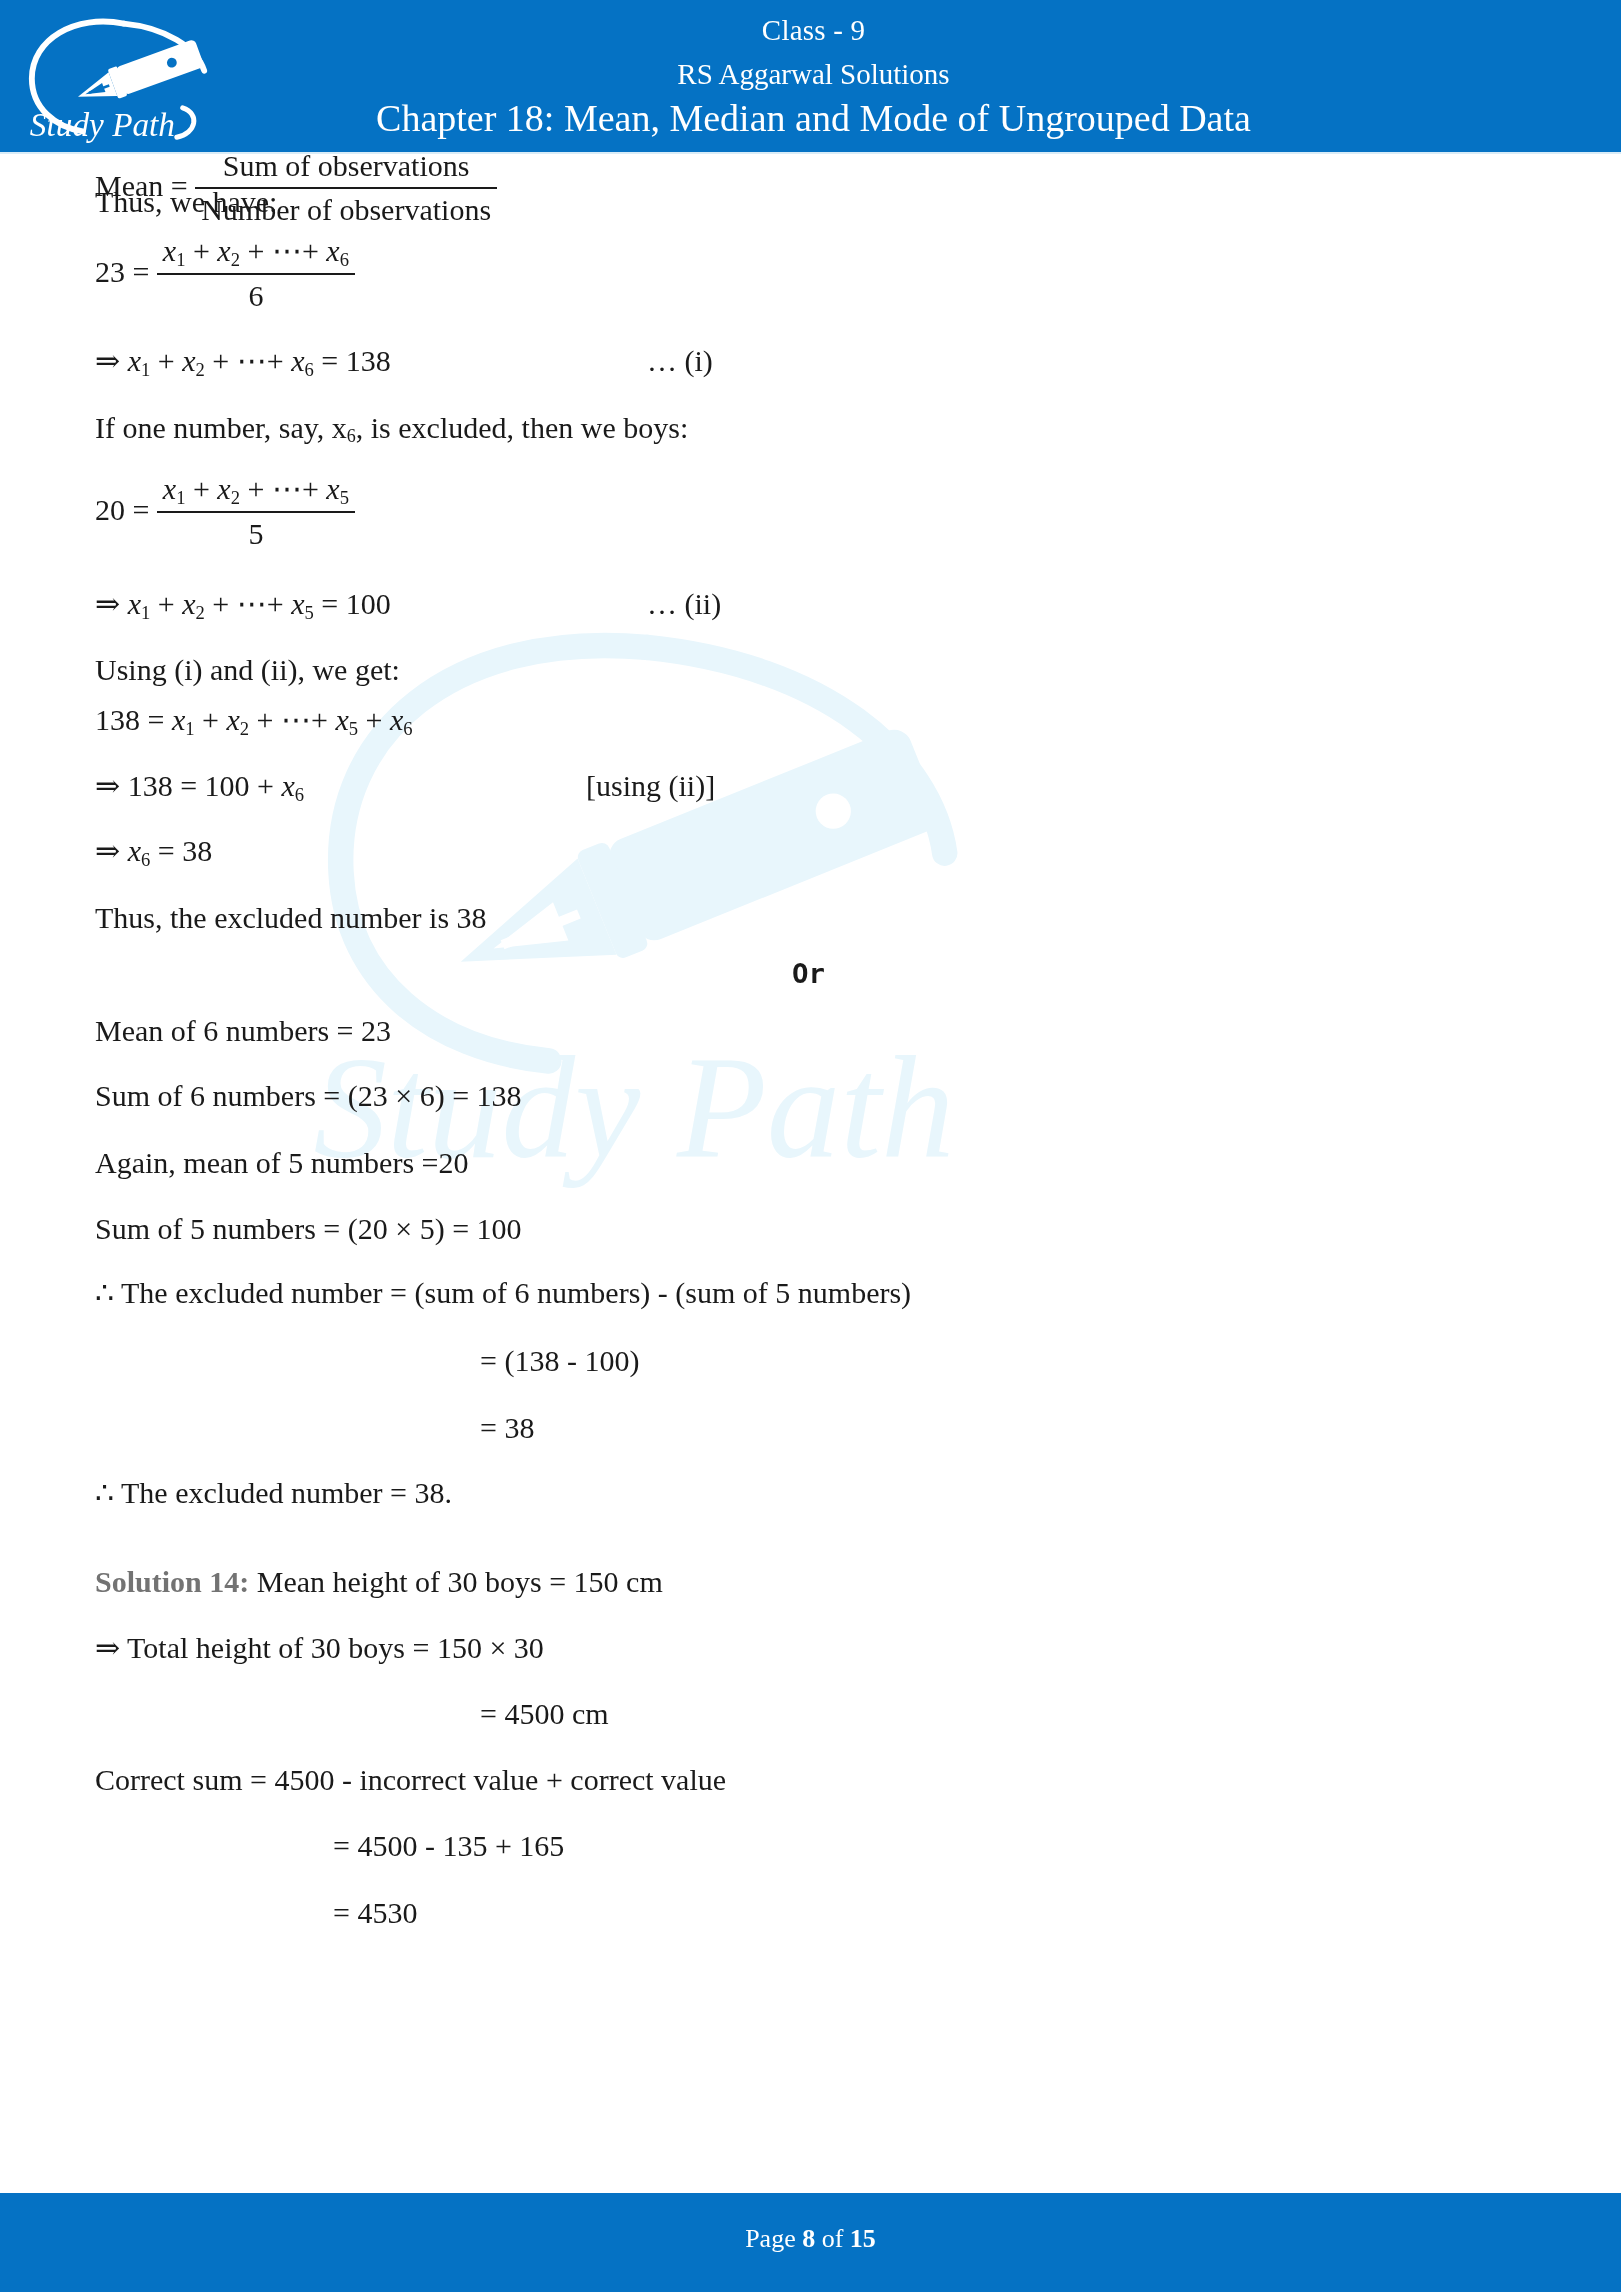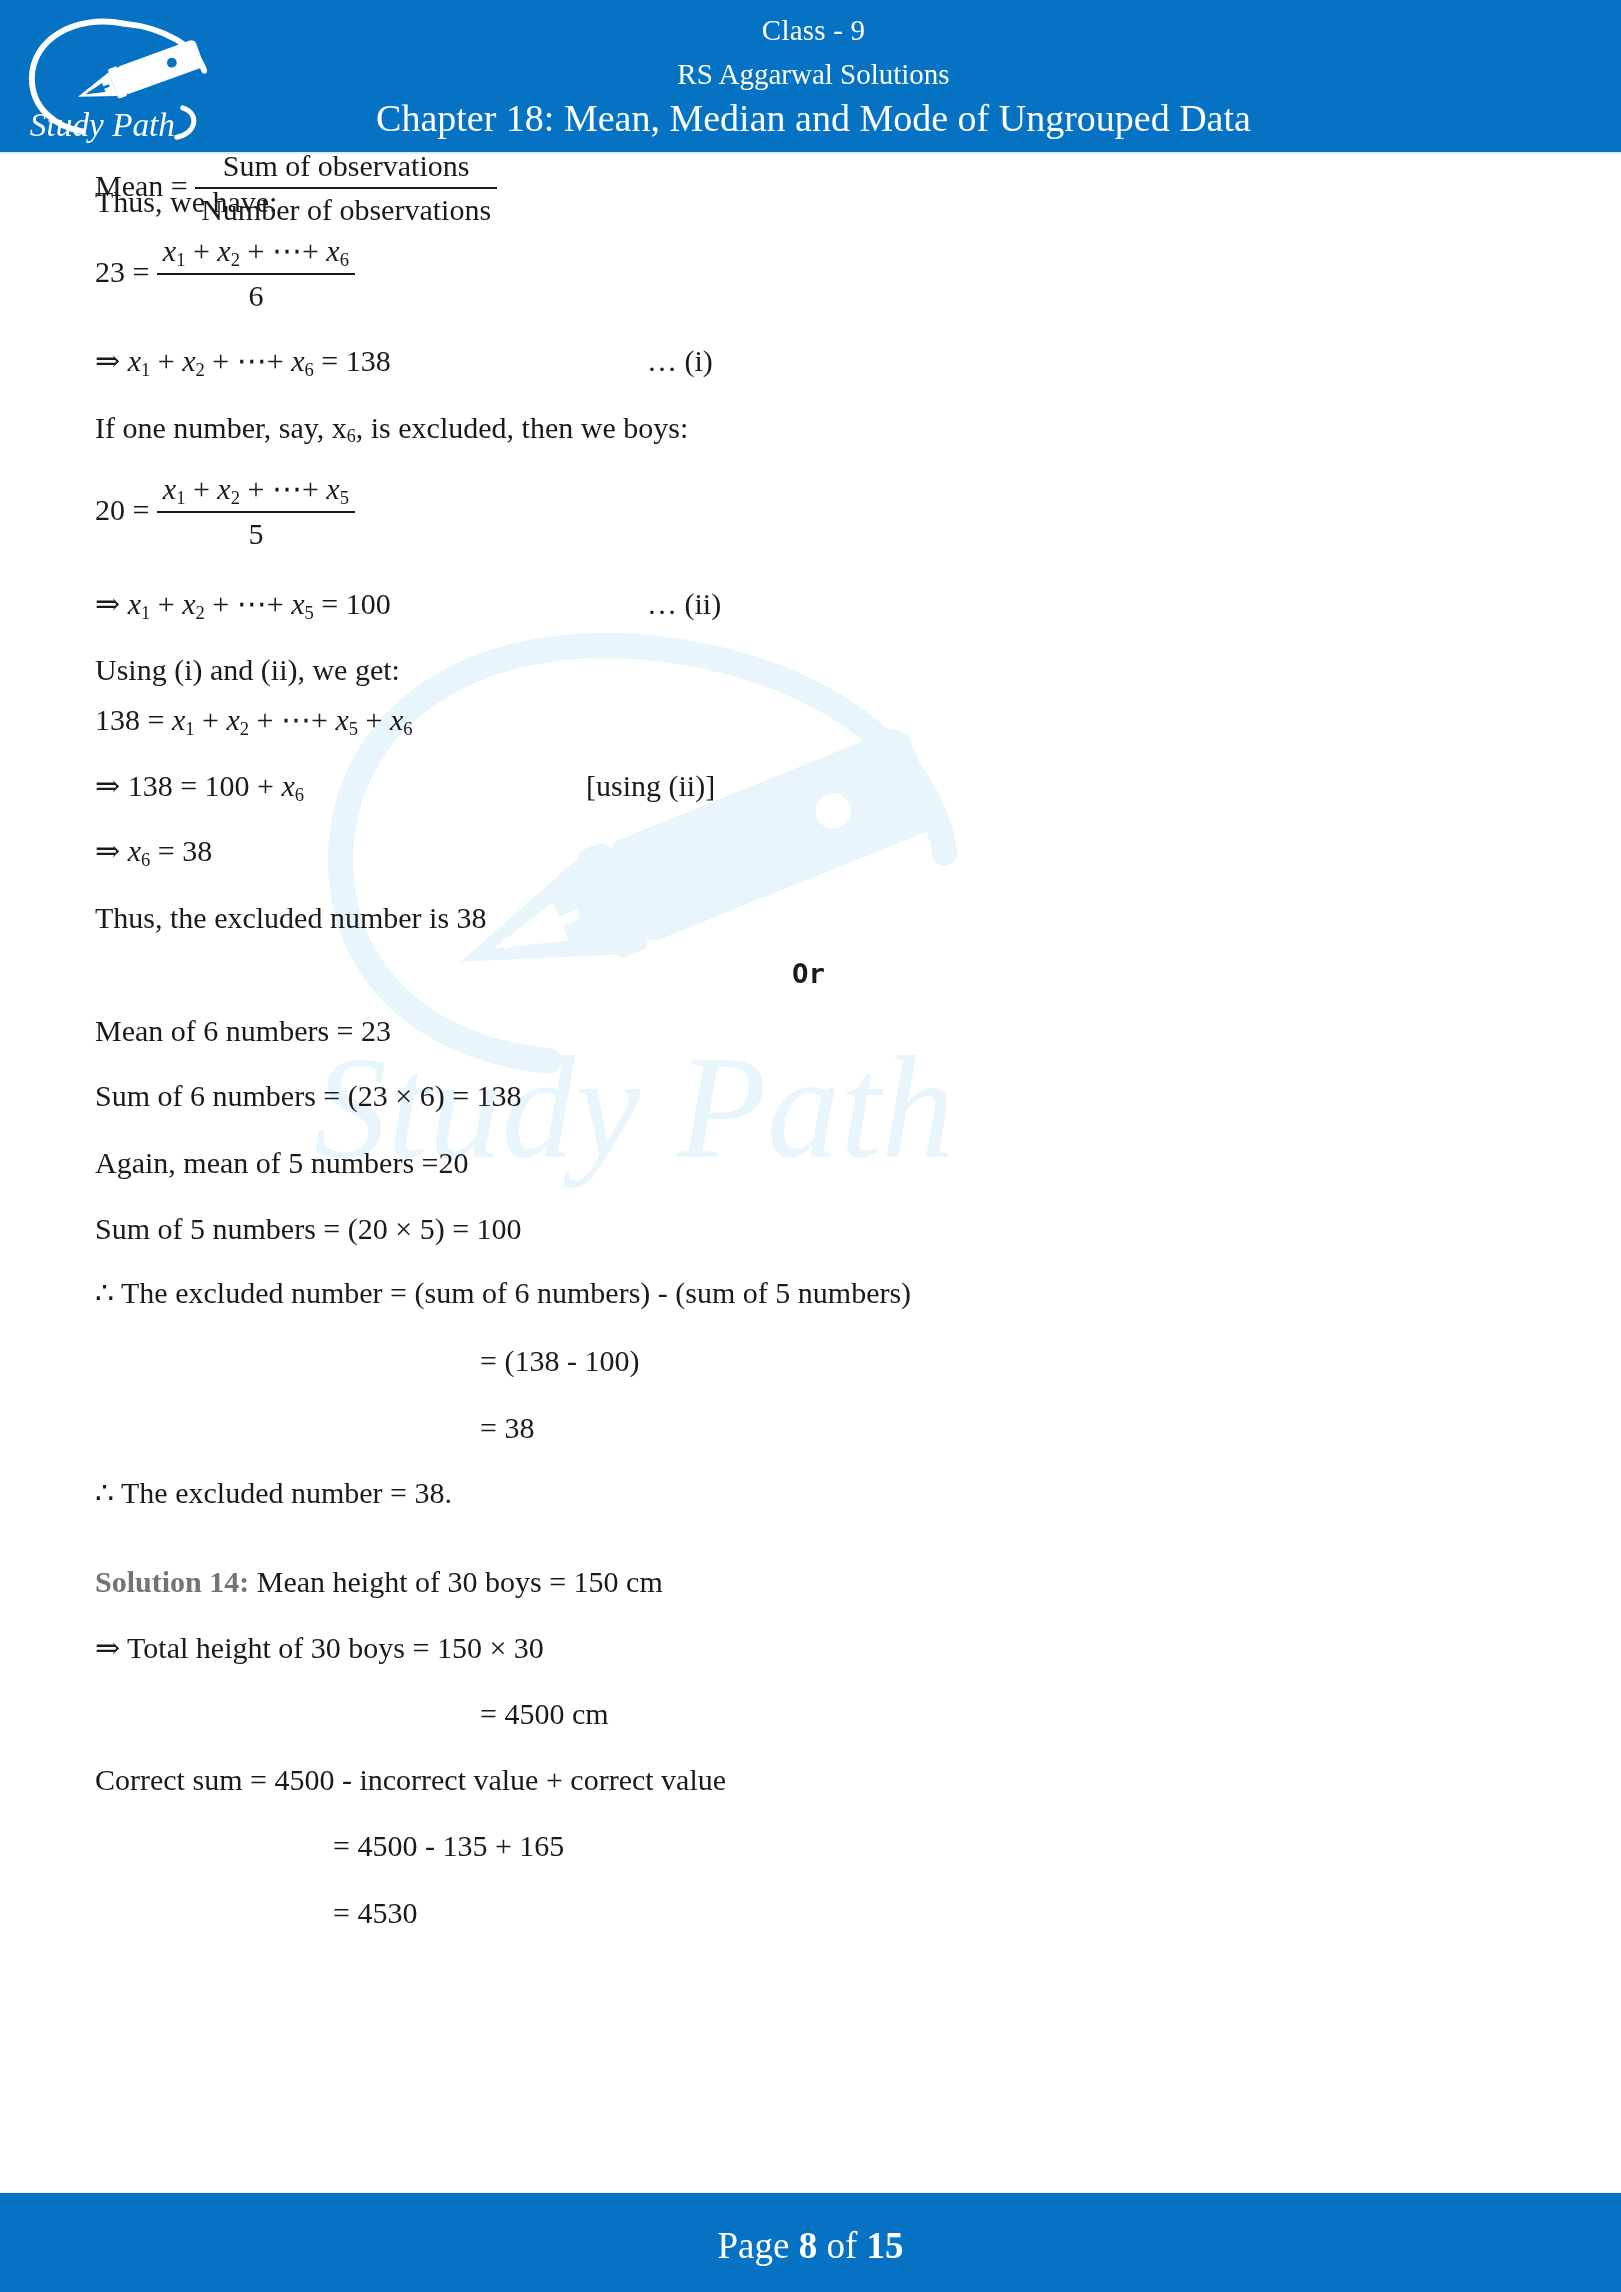--- a/index.html
+++ b/index.html
@@ -107,21 +107,21 @@
     width: 1621px;
     height: 100px;
     background: #0572C4;
     color: #ffffff;
   }
   .footer-text {
     position: absolute;
     left: 0; top: 31px;
     width: 1621px;
     text-align: center;
-    font-size: 37px;
+    font-size: 26px;
   }
   .footer-text b { font-weight: bold; }
 </style>
 </head>
 <body>
 
 <div class="page">
 
   <div class="header">
     <div class="logo">

